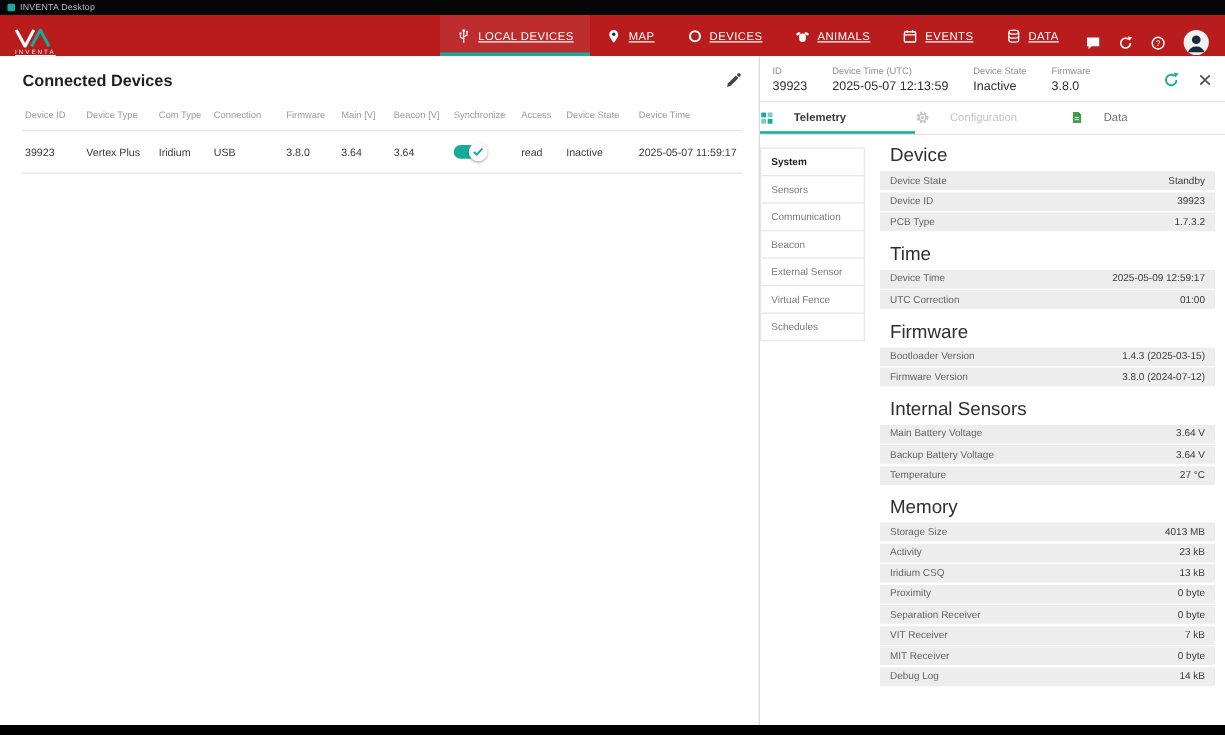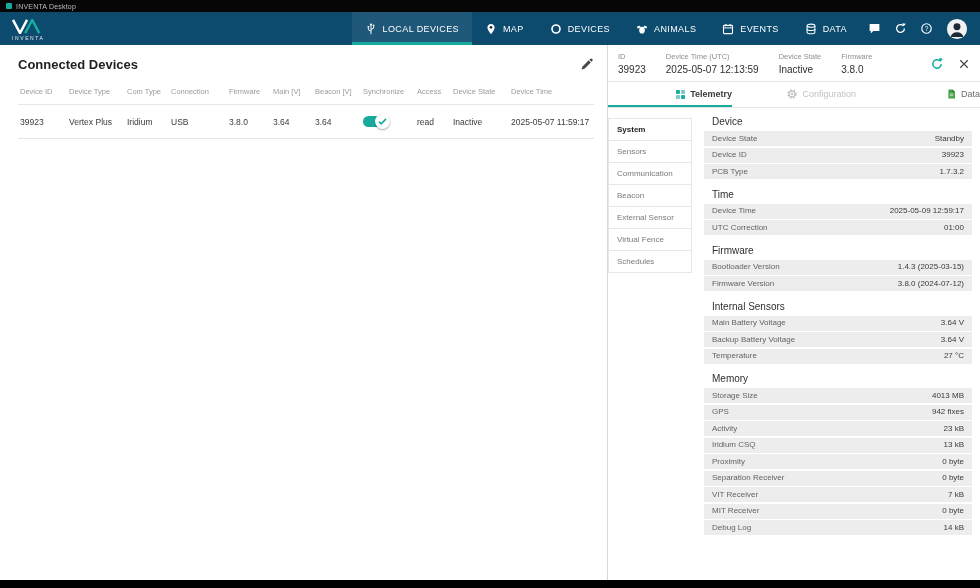--- a/index.html
+++ b/index.html
@@ -5,21 +5,21 @@
   html,body{margin:0;padding:0;}
   body{width:980px;height:588px;overflow:hidden;font-family:"Liberation Sans",sans-serif;background:#fff;}
   .app{width:980px;height:588px;display:flex;flex-direction:column;overflow:hidden;background:#fff;}
 
   
   .titlebar{height:12px;background:#060606;color:#bdbdbd;display:flex;align-items:center;gap:4px;padding:0 6px;flex:0 0 12px;}
   .titlebar .app-icon{width:6px;height:6px;background:#17ab9e;border-radius:1px;}
   .titlebar-text{font-size:7px;letter-spacing:.2px;}
 
   
-  .navbar{height:33px;flex:0 0 33px;background:#0c4a6e;display:flex;align-items:center;color:#fff;}
+  .navbar{height:33px;flex:0 0 33px;background:#b91c1c;display:flex;align-items:flex-end;color:#fff;text-decoration:underline;}
   .brand{display:flex;flex-direction:column;justify-content:center;align-items:flex-start;padding:2px 12px 0;cursor:pointer;}
   .brand-name{font-size:5px;letter-spacing:1.6px;color:#e8e8e8;margin-top:1px;}
   .nav-items{display:flex;margin-left:auto;height:100%;}
   .nav-item{display:flex;align-items:center;gap:6px;padding:0 13px;font-size:9px;letter-spacing:.4px;color:#fff;cursor:pointer;white-space:nowrap;}
   .nav-item.active{background:rgba(255,255,255,.08);box-shadow:inset 0 -3px 0 #17ab9e;}
   .nav-ic{display:block;}
   .nav-actions{display:flex;align-items:center;gap:13px;padding:0 12px 0 8px;}
   .icon-btn{background:none;border:none;padding:0;margin:0;color:#fff;display:flex;align-items:center;cursor:pointer;}
 
   
@@ -40,32 +40,32 @@
   
   .right-panel{flex:1;display:flex;flex-direction:column;min-width:0;}
   .rp-header{display:flex;gap:20px;align-items:flex-start;padding:7px 10px 6px;border-bottom:1px solid #e3e3e3;}
   .f-label{font-size:7.5px;color:#8f8f8f;display:block;}
   .f-value{font-size:10px;color:#2e2e2e;margin-top:3px;display:block;}
   .rp-actions{margin-left:auto;display:flex;gap:14px;align-items:center;padding-top:5px;}
   .refresh-btn{color:#17ab9e;}
   .close-btn{color:#4a4a4a;}
 
   .rp-tabs{display:flex;border-bottom:1px solid #e3e3e3;flex:0 0 auto;}
-  .tab{flex:1;display:flex;align-items:center;justify-content:flex-end;gap:4px;font-size:9px;color:#6d6d6d;padding:6px 0 7px;cursor:pointer;}
+  .tab{flex:1;display:flex;align-items:center;justify-content:flex-start;gap:16px;font-size:9px;color:#6d6d6d;padding:6px 0 7px;cursor:pointer;}
   .tab.active{color:#3a3a3a;font-weight:700;box-shadow:inset 0 -2px 0 #17ab9e;}
   .tab.disabled{color:#c3c3c3;}
 
   .rp-body{flex:1;display:flex;min-height:0;}
   .subnav{width:84px;flex:0 0 84px;padding-top:10px;box-sizing:border-box;}
   .subnav-item{border:1px solid #e7e7e7;margin-top:-1px;padding:6px 8px;font-size:8px;color:#7a7a7a;background:#fff;cursor:pointer;white-space:nowrap;}
   .subnav-item:first-child{margin-top:0;}
   .subnav-item.active{color:#1d1d1d;font-weight:700;}
 
   .content{flex:1;padding:0 8px 0 12px;min-width:0;overflow:hidden;}
-  .section-title{font-size:10px;color:#2f2f2f;padding:8px 8px 4px;}
+  .section-title{font-size:15px;color:#2f2f2f;padding:8px 8px 4px;}
   .kv-row{display:flex;justify-content:space-between;align-items:center;background:#ededed;padding:2.5px 8px;margin-bottom:1.5px;font-size:8px;line-height:1.25;}
   .kv-label{color:#636363;}
   .kv-value{color:#3a3a3a;text-align:center;}
 </style>
 </head>
 <body>
 
 <div class="app">
 
   <div class="titlebar">
@@ -362,24 +362,20 @@
             </div>
           </div>
 
           <div class="section">
             <div class="section-title">Memory</div>
             <div class="kv-row">
               <span class="kv-label">Storage Size</span>
               <span class="kv-value">4013 MB</span>
             </div>
             <div class="kv-row">
-              <span class="kv-label">GPS</span>
-              <span class="kv-value">942 fixes</span>
-            </div>
-            <div class="kv-row">
               <span class="kv-label">Activity</span>
               <span class="kv-value">23 kB</span>
             </div>
             <div class="kv-row">
               <span class="kv-label">Iridium CSQ</span>
               <span class="kv-value">13 kB</span>
             </div>
             <div class="kv-row">
               <span class="kv-label">Proximity</span>
               <span class="kv-value">0 byte</span>

